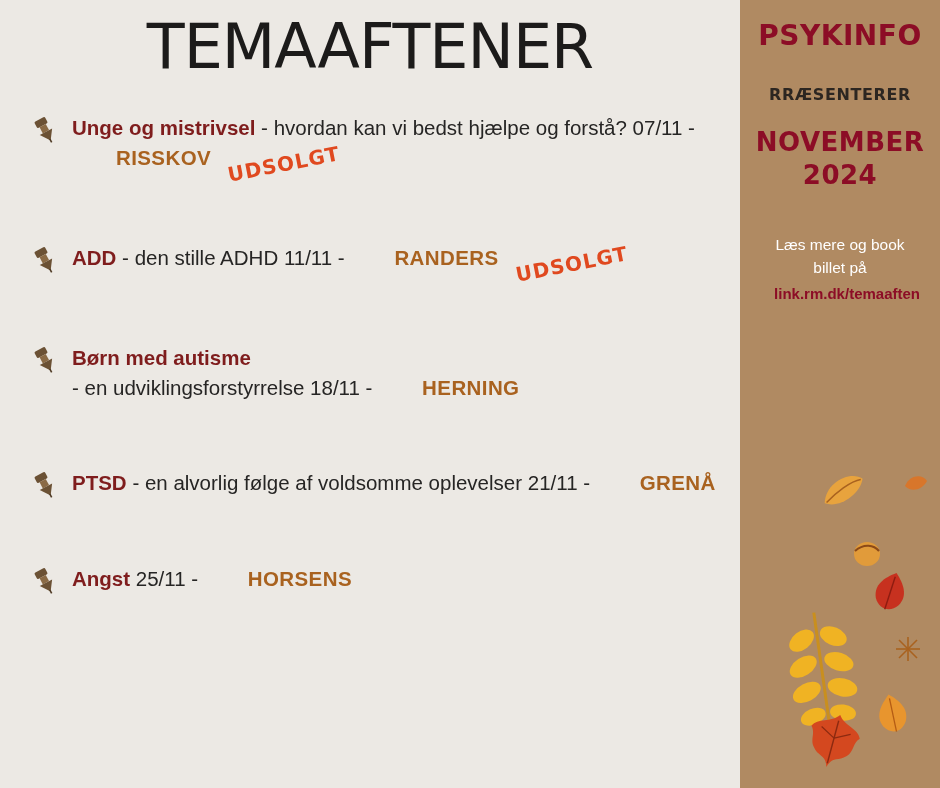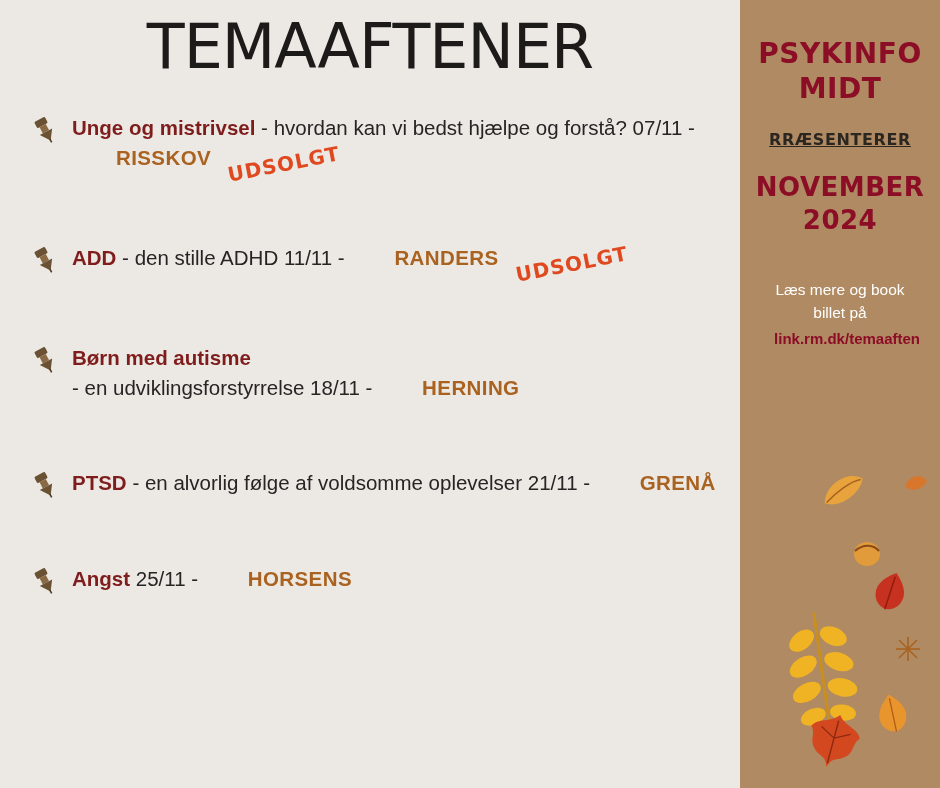--- a/index.html
+++ b/index.html
@@ -92,32 +92,31 @@
     background: #b08a62;
     overflow: hidden;
   }
   .brand {
     text-align: center;
     font-family: "DejaVu Sans", sans-serif;
     font-weight: bold;
     font-size: 28px;
     line-height: 1.25;
     color: #8c0d26;
-    padding: 36px 6px 0 6px;
+    padding: 18px 6px 0 6px;
     letter-spacing: 0.5px;
   }
   .presents {
     text-align: center;
     font-family: "DejaVu Sans", sans-serif;
     font-weight: bold;
     font-size: 16px;
     letter-spacing: 0.6px;
     color: #2c2621;
-    margin-top: 24px;
-    text-decoration: underline;
+    margin-top: 32px;
   }
   .month {
     text-align: center;
     font-family: "DejaVu Sans", sans-serif;
     font-weight: bold;
     font-size: 26px;
     line-height: 1.25;
     color: #8c0d26;
     margin-top: 22px;
     letter-spacing: 0.5px;
@@ -236,21 +235,20 @@
         </span>
       </div>
 
     </div>
   </div>
 
   <div class="right">
 
     <div class="brand">
       <div>PSYKINFO</div>
-      <div>MIDT</div>
     </div>
 
     <div class="presents">RRÆSENTERER</div>
 
     <div class="month">
       <div>NOVEMBER</div>
       <div>2024</div>
     </div>
 
     <div class="booking">

